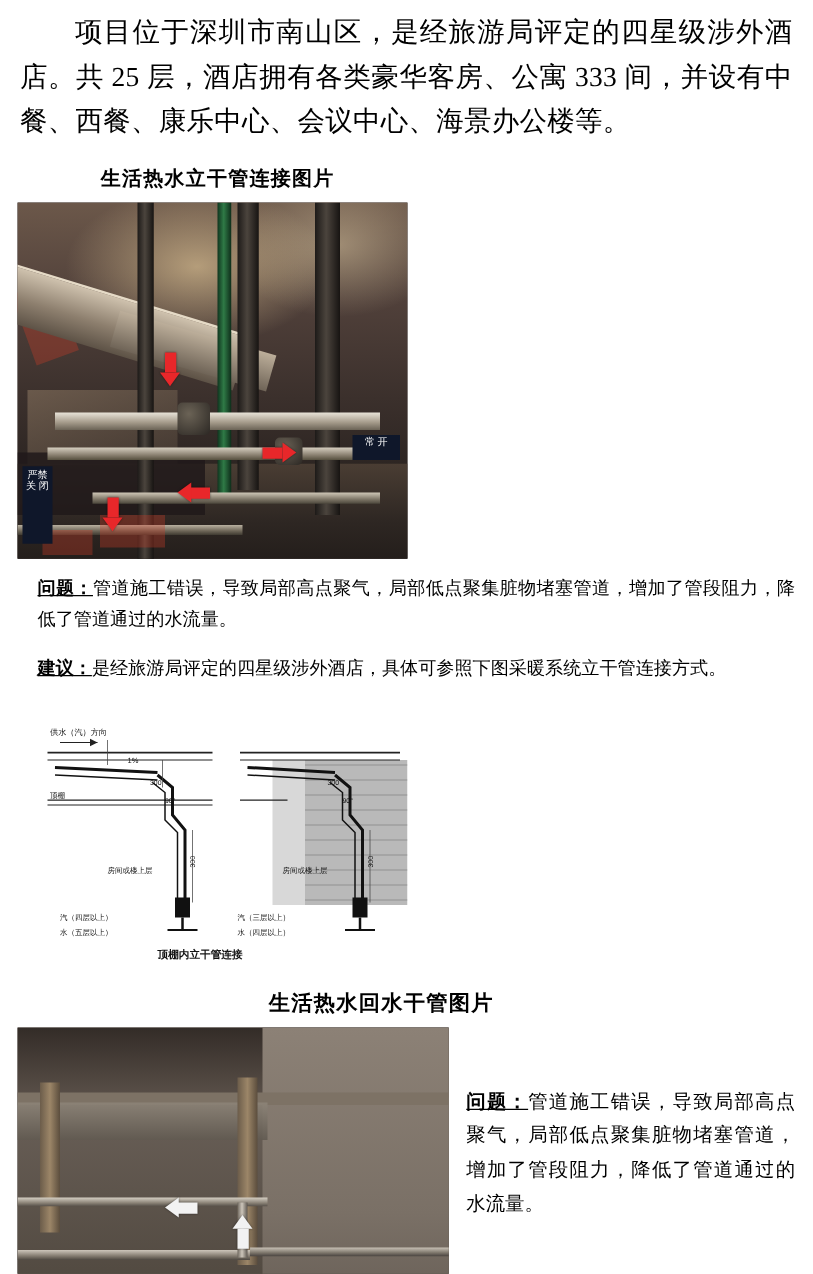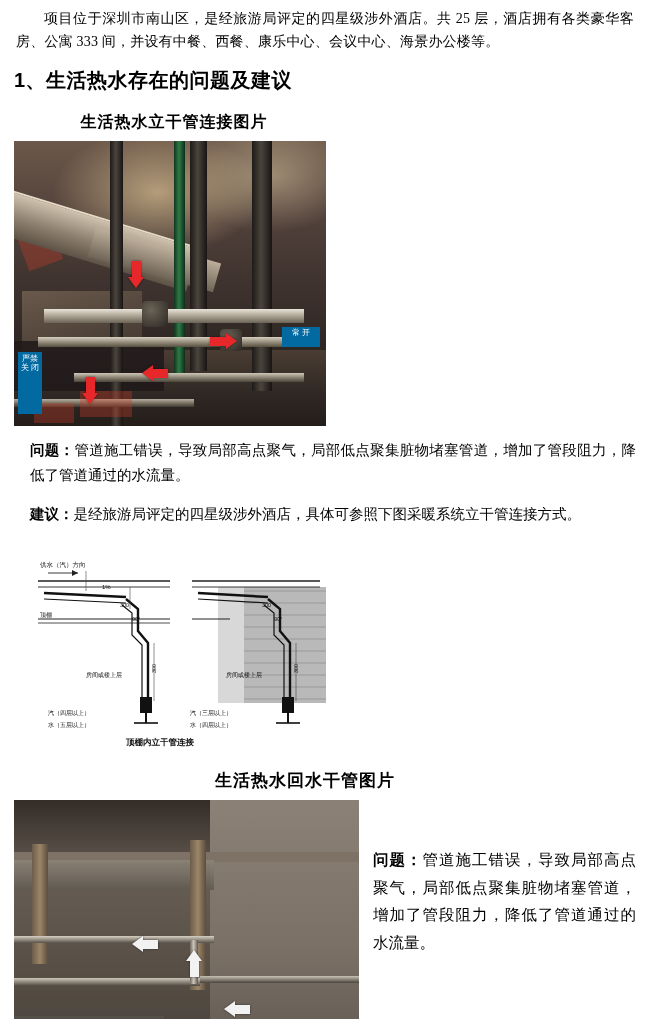--- a/index.html
+++ b/index.html
@@ -18,21 +18,21 @@
   .page {
     position: relative;
     width: 650px;
     height: 1019px;
     box-sizing: border-box;
     padding: 0 14px;
   }
 
   
   .intro {
-    font-size: 14px;
+    font-size: 22px;
     line-height: 1.62;
     text-align: justify;
     text-indent: 2em;
     letter-spacing: 0.2px;
     margin: 8px 0 0 0;
     padding: 0 2px;
   }
 
   
   .section-heading {
@@ -73,20 +73,21 @@
   }
 
   .note-p {
     font-size: 14.5px;
     line-height: 1.72;
     text-align: justify;
     margin: 0 0 14px 0;
   }
   .note-label {
     font-weight: bold;
+    text-decoration: underline;
   }
 
   
   .photo1 {
     position: relative;
     width: 312px;
     height: 285px;
     overflow: hidden;
     background: #2a211c;
   }
@@ -163,21 +164,21 @@
   .photo1 .valve {
     position: absolute;
     width: 26px; height: 26px;
     background: radial-gradient(circle at 35% 35%, #6b6356, #2b2723);
     border-radius: 4px;
   }
   .photo1 .valve.v1 { left: 128px; top: 160px; }
   .photo1 .valve.v2 { left: 206px; top: 188px; width: 22px; height: 22px; }
   .photo1 .redsign {
     position: absolute;
-    background: #0369a1;
+    background: #0f172a;
     color: #fff;
     font-size: 8px;
     text-align: center;
     line-height: 1.1;
     font-family: "Liberation Sans", sans-serif;
   }
   .photo1 .redsign.s1 { left: 4px; top: 211px; width: 22px; height: 56px; padding: 3px 1px; }
   .photo1 .redsign.s2 { left: 268px; top: 186px; width: 38px; height: 16px; padding: 2px 0; }
   .photo1 .hotspot {
     position: absolute;
@@ -346,21 +347,20 @@
     margin: 0 0 18px 0;
   }
 </style>
 </head>
 <body>
 
 <div class="page">
 
   <p class="intro">项目位于深圳市南山区，是经旅游局评定的四星级涉外酒店。共 25 层，酒店拥有各类豪华客房、公寓 333 间，并设有中餐、西餐、康乐中心、会议中心、海景办公楼等。</p>
 
-  <h2 class="section-heading">1、生活热水存在的问题及建议</h2>
 
   <div class="block">
     <div class="block-inner">
 
       <div class="col-left">
         <div class="img-caption">生活热水立干管连接图片</div>
 
         <div class="photo1">
           <div class="bg"></div>
           <div class="floor"></div>

